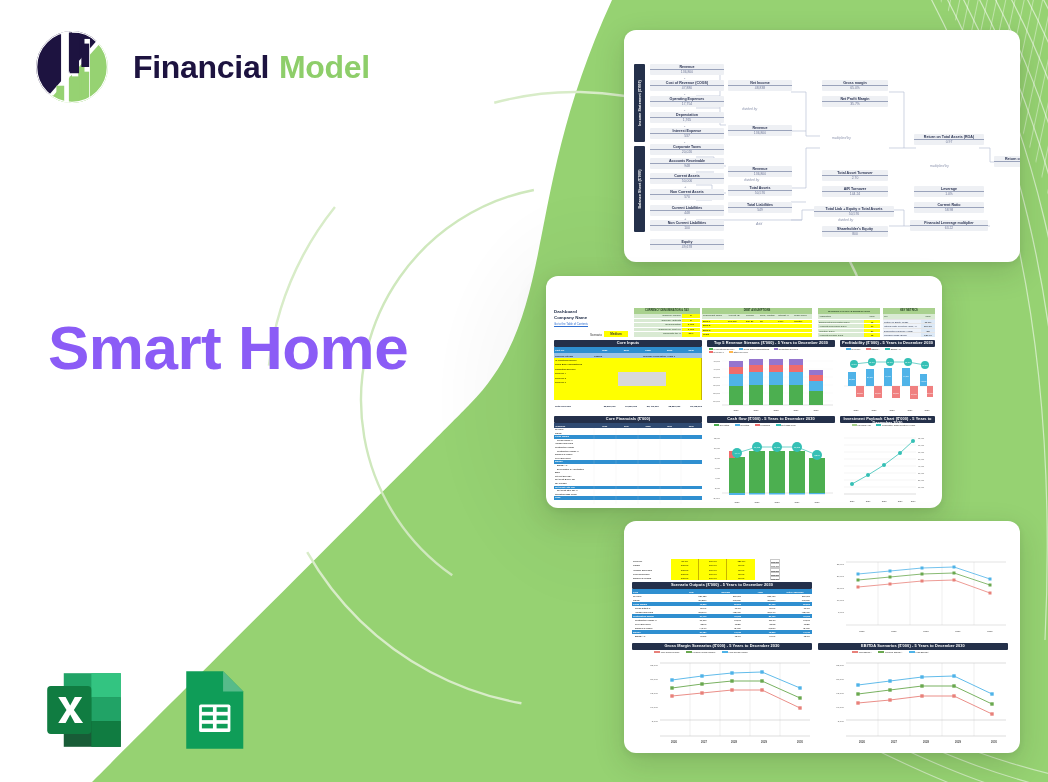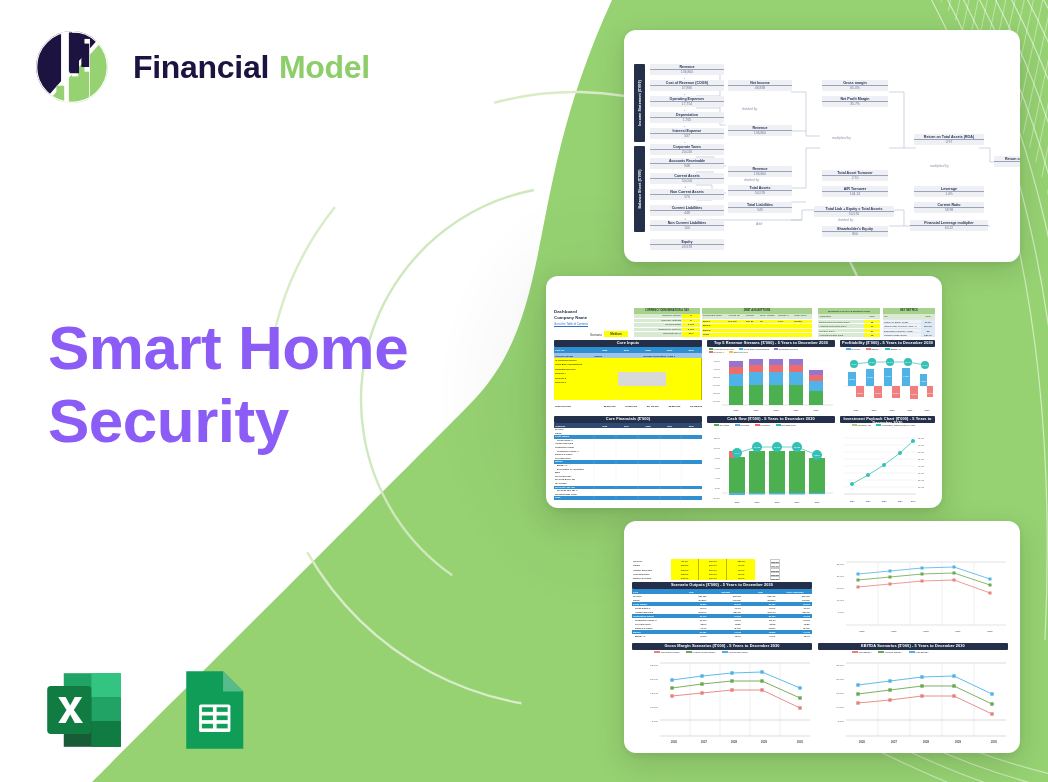--- a/index.html
+++ b/index.html
@@ -159,21 +159,20 @@
         <circle cx="50" cy="50" r="46" fill="none" stroke="#ffffff" stroke-width="3"></circle>
       </g>
     </svg>
     <div class="brand-text">
       <span class="w1">Financial</span><span style="display:inline-block;width:10px"></span><span class="w2">Model</span>
     </div>
   </div>
 
   <div class="headline">
     <span>Smart Home</span>
-    <span>Security</span>
   </div>
 
   <div class="app-icons">
     <svg class="app-icon" viewBox="0 0 100 100">
       <rect x="28" y="10" width="62" height="26" fill="#21a366"></rect>
       <rect x="28" y="36" width="62" height="26" fill="#107c41"></rect>
       <rect x="28" y="62" width="62" height="28" fill="#185c37"></rect>
       <rect x="58" y="10" width="32" height="26" fill="#33c481"></rect>
       <rect x="58" y="36" width="32" height="26" fill="#21a366"></rect>
       <rect x="58" y="62" width="32" height="28" fill="#107c41"></rect>

